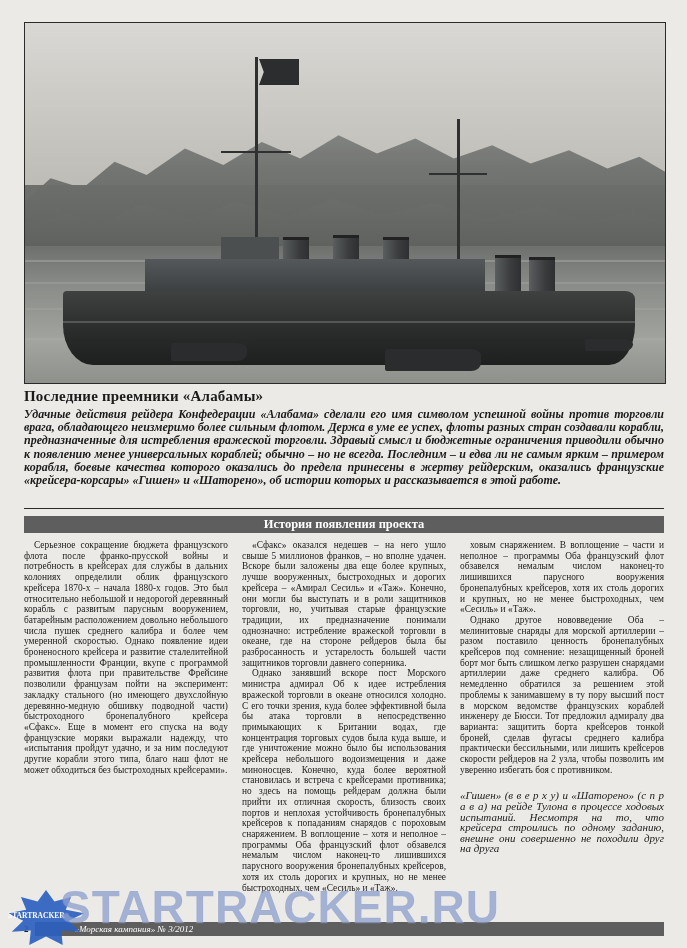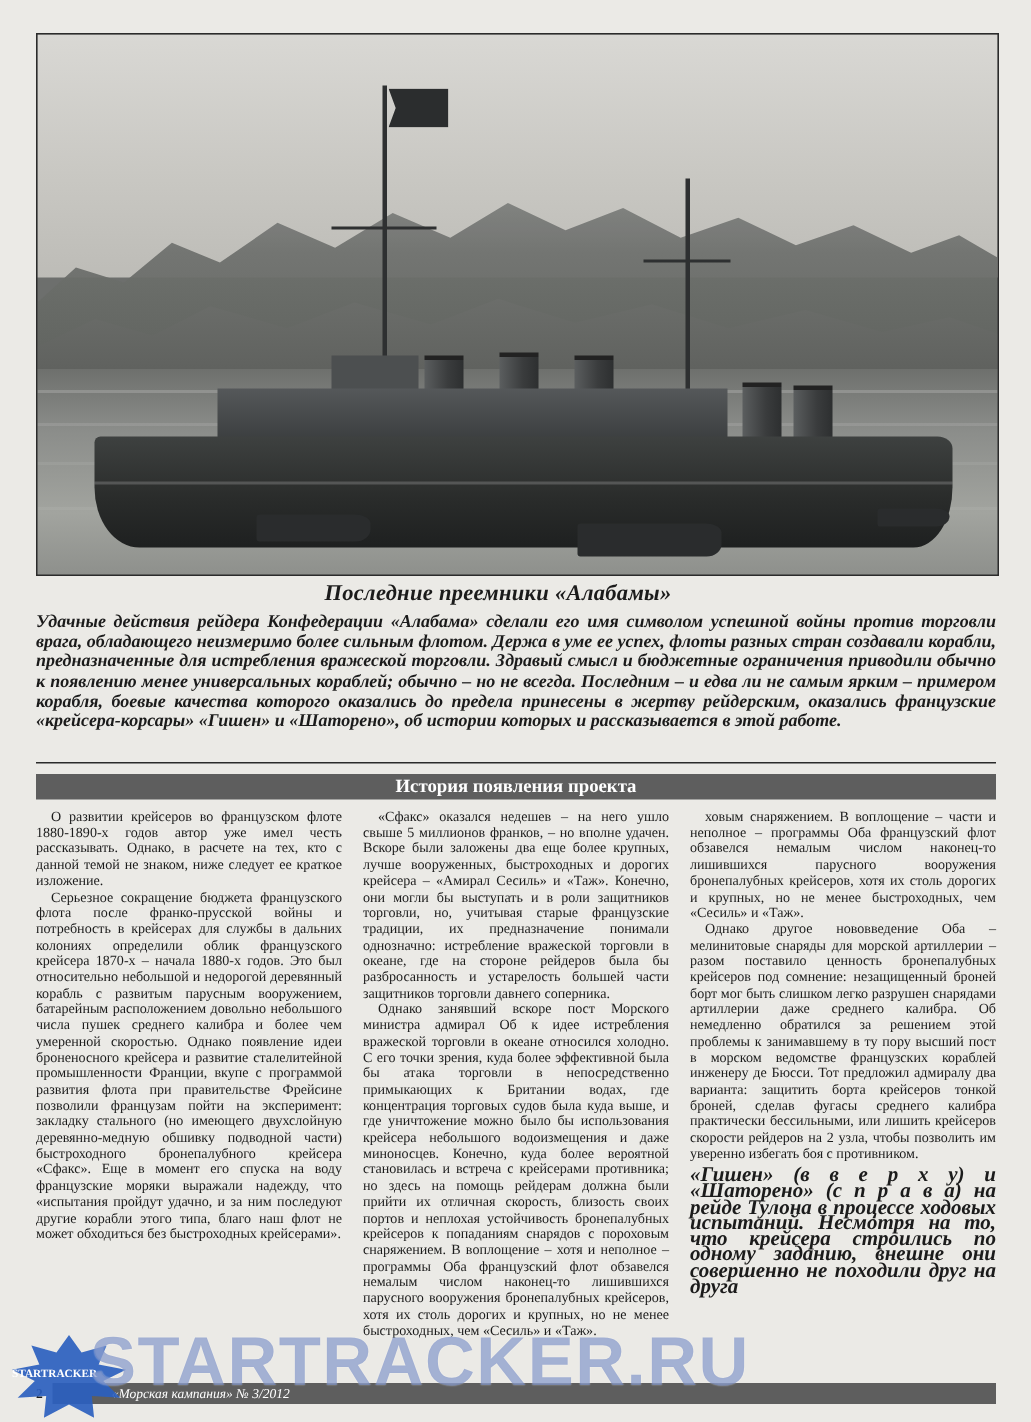--- a/index.html
+++ b/index.html
@@ -74,22 +74,22 @@
     position:absolute;height:2px;background:#2e3031;
   }
   .flag{
     position:absolute;width:40px;height:26px;background:#2b2d2e;
     clip-path:polygon(0 0,100% 0,100% 100%,0 100%,12% 50%);
   }
   .boat{
     position:absolute;background:#2a2c2d;border-radius:2px 10px 10px 2px/2px 6px 8px 2px;
   }
   .caption{
-    position:absolute;left:12px;top:388px;width:640px;
-    text-align:center;font-weight:bold;font-size:15px;letter-spacing:.2px;font-style:italic;
+    position:absolute;left:24px;top:388px;width:640px;
+    text-align:left;font-weight:bold;font-size:15px;letter-spacing:.2px;
   }
   .lead{
     position:absolute;left:24px;top:408px;width:640px;
     font-style:italic;font-weight:bold;font-size:12px;line-height:13.2px;
     text-align:justify;
   }
   .rule{
     position:absolute;left:24px;width:640px;height:1px;background:#2a2a2a;
   }
   .secthead{
@@ -101,22 +101,22 @@
     position:absolute;left:24px;top:540px;width:640px;height:360px;
     display:flex;gap:14px;
   }
   .col{
     width:204px;font-size:9.4px;line-height:10.7px;text-align:justify;
     column-gap:0;
   }
   .col p{margin:0 0 0 0;text-indent:10px;}
   .col p.first{text-indent:10px;}
   .bottomnote{
-    font-style:italic;font-weight:bold;font-size:14px;line-height:10.6px;
-    margin-top:4px;display:block;text-align:justify;
+    font-style:italic;font-weight:normal;font-size:11px;line-height:10.6px;
+    margin-top:15px;display:block;text-align:justify;
   }
   .footer{
     position:absolute;left:24px;top:918px;width:640px;height:22px;
     display:flex;align-items:center;gap:6px;
   }
   .pagenum{font-size:9px;font-weight:bold;}
   .footerstrip{
     flex:1;height:14px;background:#5e5e5e;color:#fff;font-size:9px;
     display:flex;align-items:center;padding-left:40px;font-style:italic;
   }
@@ -184,21 +184,20 @@
 
   <div class="lead">Удачные действия рейдера Конфедерации «Алабама» сделали его имя символом успешной войны против торговли врага, обладающего неизмеримо более сильным флотом. Держа в уме ее успех, флоты разных стран создавали корабли, предназначенные для истребления вражеской торговли. Здравый смысл и бюджетные ограничения приводили обычно к появлению менее универсальных кораблей; обычно – но не всегда. Последним – и едва ли не самым ярким – примером корабля, боевые качества которого оказались до предела принесены в жертву рейдерским, оказались французские «крейсера-корсары» «Гишен» и «Шаторено», об истории которых и рассказывается в этой работе.</div>
 
   <div class="rule" style="top:508px;"></div>
 
   <div class="secthead">История появления проекта</div>
 
   <div class="cols">
 
     <div class="col">
-      <p class="first">О развитии крейсеров во французском флоте 1880-1890-х годов автор уже имел честь рассказывать. Однако, в расчете на тех, кто с данной темой не знаком, ниже следует ее краткое изложение.</p>
       <p>Серьезное сокращение бюджета французского флота после франко-прусской войны и потребность в крейсерах для службы в дальних колониях определили облик французского крейсера 1870-х – начала 1880-х годов. Это был относительно небольшой и недорогой деревянный корабль с развитым парусным вооружением, батарейным расположением довольно небольшого числа пушек среднего калибра и более чем умеренной скоростью. Однако появление идеи броненосного крейсера и развитие сталелитейной промышленности Франции, вкупе с программой развития флота при правительстве Фрейсине позволили французам пойти на эксперимент: закладку стального (но имеющего двухслойную деревянно-медную обшивку подводной части) быстроходного бронепалубного крейсера «Сфакс». Еще в момент его спуска на воду французские моряки выражали надежду, что «испытания пройдут удачно, и за ним последуют другие корабли этого типа, благо наш флот не может обходиться без быстроходных крейсерами».</p>
     </div>
 
     <div class="col">
       <p class="first">«Сфакс» оказался недешев – на него ушло свыше 5 миллионов франков, – но вполне удачен. Вскоре были заложены два еще более крупных, лучше вооруженных, быстроходных и дорогих крейсера – «Амирал Сесиль» и «Таж». Конечно, они могли бы выступать и в роли защитников торговли, но, учитывая старые французские традиции, их предназначение понимали однозначно: истребление вражеской торговли в океане, где на стороне рейдеров была бы разбросанность и устарелость большей части защитников торговли давнего соперника.</p>
       <p>Однако занявший вскоре пост Морского министра адмирал Об к идее истребления вражеской торговли в океане относился холодно. С его точки зрения, куда более эффективной была бы атака торговли в непосредственно примыкающих к Британии водах, где концентрация торговых судов была куда выше, и где уничтожение можно было бы использования крейсера небольшого водоизмещения и даже миноносцев. Конечно, куда более вероятной становилась и встреча с крейсерами противника; но здесь на помощь рейдерам должна были прийти их отличная скорость, близость своих портов и неплохая устойчивость бронепалубных крейсеров к попаданиям снарядов с пороховым снаряжением. В воплощение – хотя и неполное – программы Оба французский флот обзавелся немалым числом наконец-то лишившихся парусного вооружения бронепалубных крейсеров, хотя их столь дорогих и крупных, но не менее быстроходных, чем «Сесиль» и «Таж».</p>
     </div>
 
     <div class="col">
       <p class="first">ховым снаряжением. В воплощение – части и неполное – программы Оба французский флот обзавелся немалым числом наконец-то лишившихся парусного вооружения бронепалубных крейсеров, хотя их столь дорогих и крупных, но не менее быстроходных, чем «Сесиль» и «Таж».</p>

